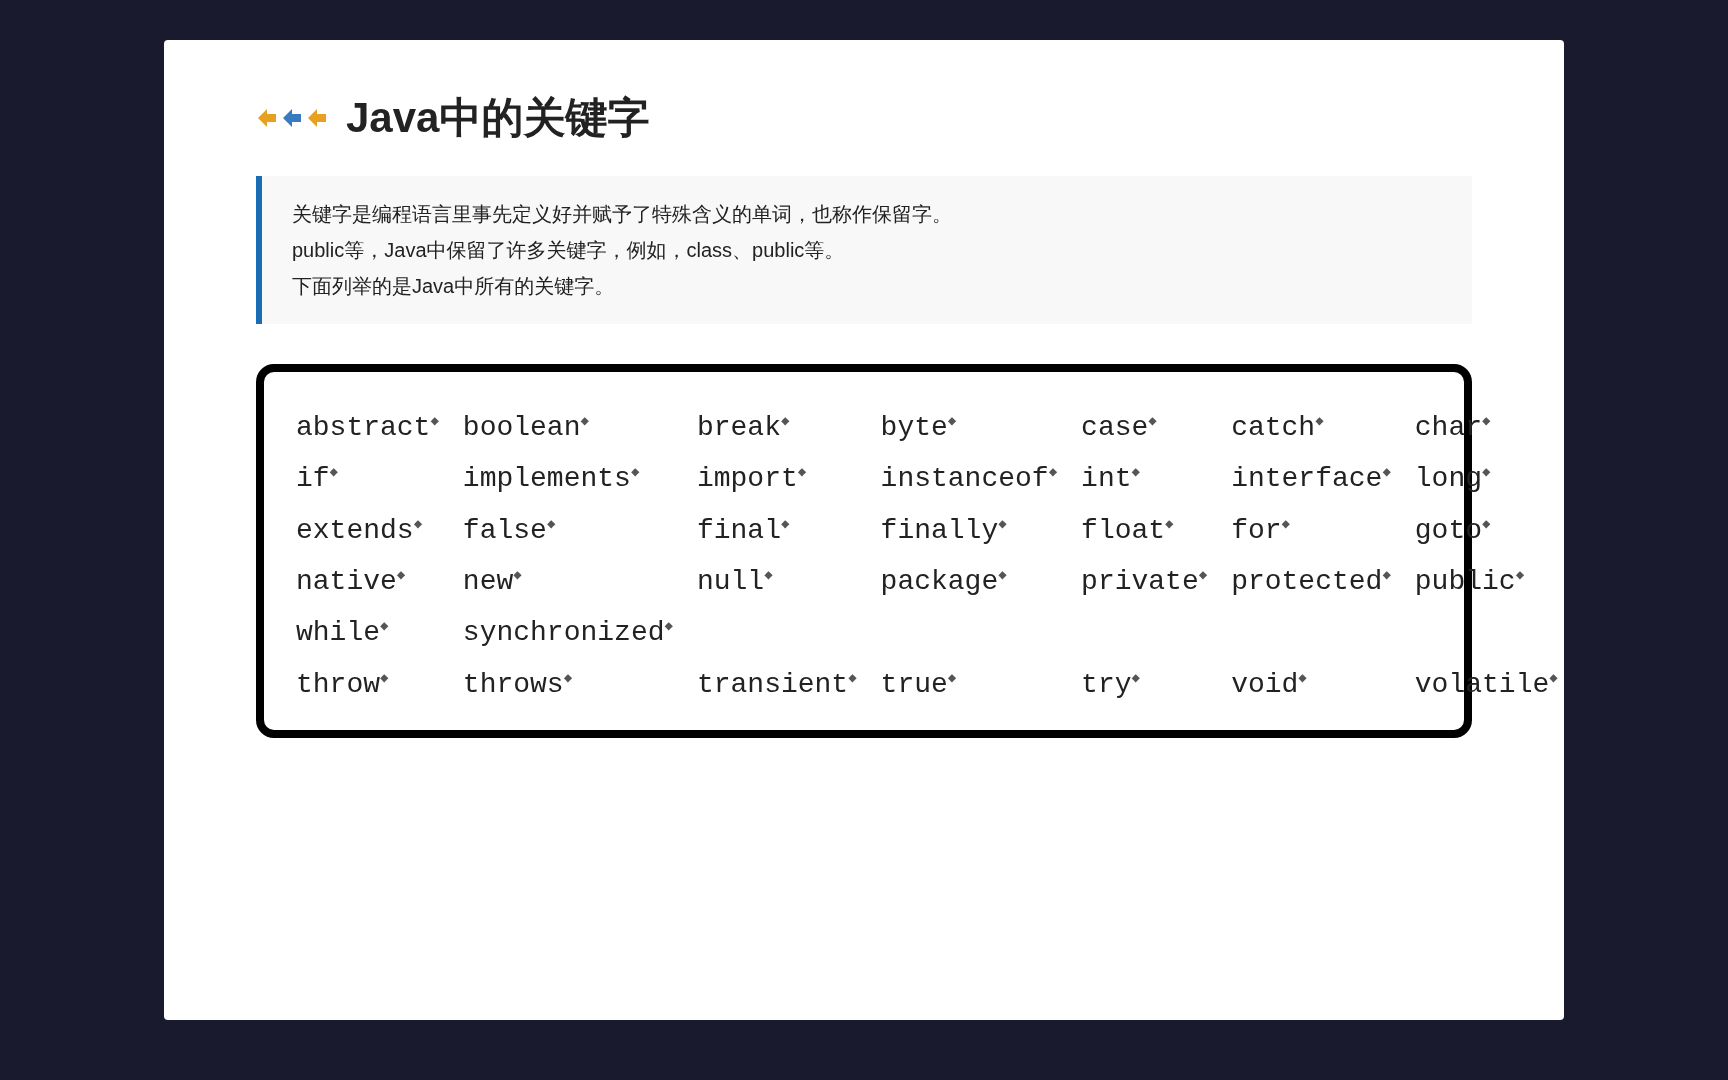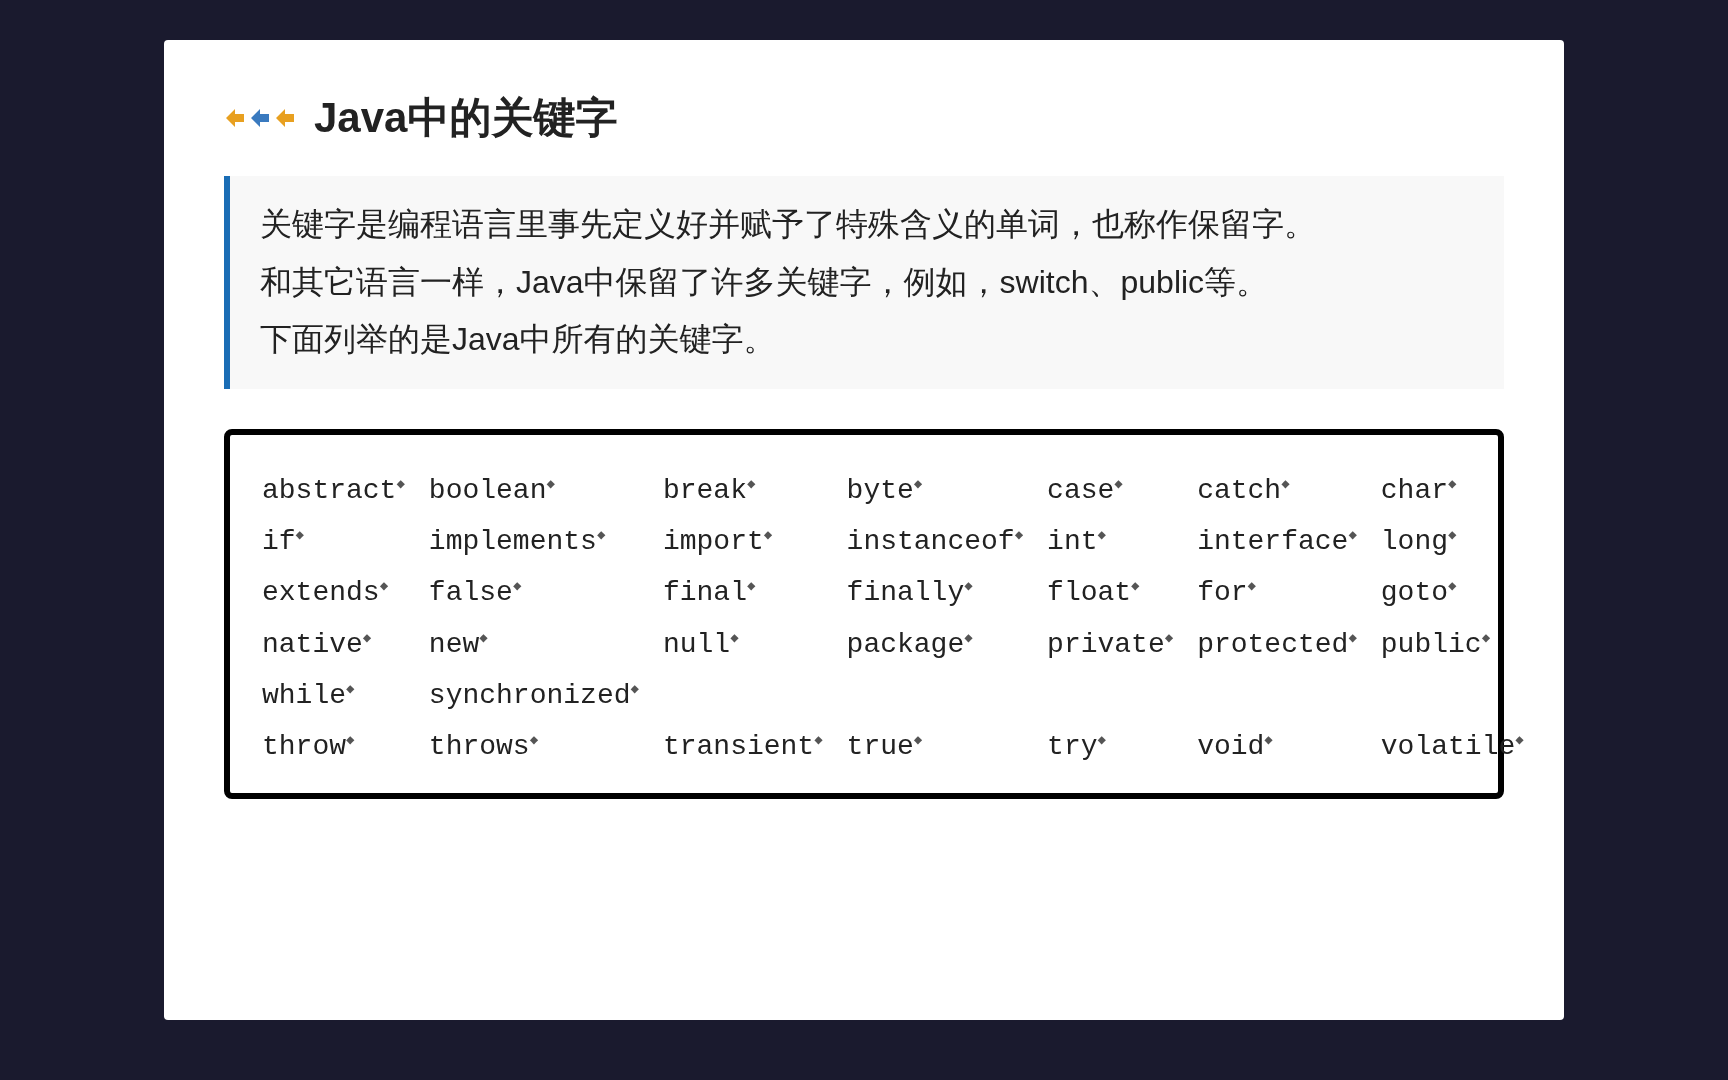--- a/index.html
+++ b/index.html
@@ -11,21 +11,21 @@
       display: flex;
       align-items: flex-start;
       justify-content: center;
       padding: 40px 80px;
     }
     .slide {
       background: #ffffff;
       width: 1400px;
       min-height: 980px;
       border-radius: 4px;
-      padding: 50px 60px;
+      padding: 50px 92px;
       position: relative;
     }
     .title-row {
       display: flex;
       align-items: center;
       gap: 18px;
       margin-bottom: 30px;
     }
     .triple-arrow {
       display: flex;
@@ -41,28 +41,28 @@
       color: #222;
       font-family: 'Microsoft YaHei', 'SimHei', sans-serif;
     }
     .content-box {
       border-left: 6px solid #1a6db5;
       padding: 20px 30px 20px 30px;
       margin-bottom: 40px;
       background: #f8f8f8;
     }
     .content-text {
-      font-size: 32px;
+      font-size: 20px;
       line-height: 1.8;
       color: #222;
       font-family: 'Microsoft YaHei', 'SimHei', sans-serif;
     }
     .keywords-box {
-      border: 6px solid #000000;
-      border-radius: 8px;
+      border: 8px solid #000000;
+      border-radius: 18px;
       padding: 30px 20px 20px 20px;
       margin-top: 28px;
     }
     .keywords-table {
       width: 100%;
       border-collapse: separate;
       border-spacing: 0;
     }
     .keywords-table td {
       font-family: 'Courier New', 'Consolas', monospace;
@@ -91,21 +91,21 @@
       </svg>
       <svg class="arrow-shape" viewBox="0 0 22 22">
         <polygon points="2,11 11,2 11,7 20,7 20,15 11,15 11,20" fill="#e8a020"></polygon>
       </svg>
     </div>
     <h1 class="title-text">Java中的关键字</h1>
   </div>
 
   <div class="content-box">
     <p class="content-text">关键字是编程语言里事先定义好并赋予了特殊含义的单词，也称作保留字。</p>
-    <p class="content-text">和其它语言一样，Java中保留了许多关键字，例如，switch、public等。</p>
+    <p class="content-text">public等，Java中保留了许多关键字，例如，class、public等。</p>
     <p class="content-text">下面列举的是Java中所有的关键字。</p>
   </div>
 
   <div class="keywords-box">
     <table class="keywords-table">
       <tbody id="keywords-tbody">
       <tr>
             <td>abstract<span class="dot">◆</span></td>
             <td>boolean<span class="dot">◆</span></td>
             <td>break<span class="dot">◆</span></td>

